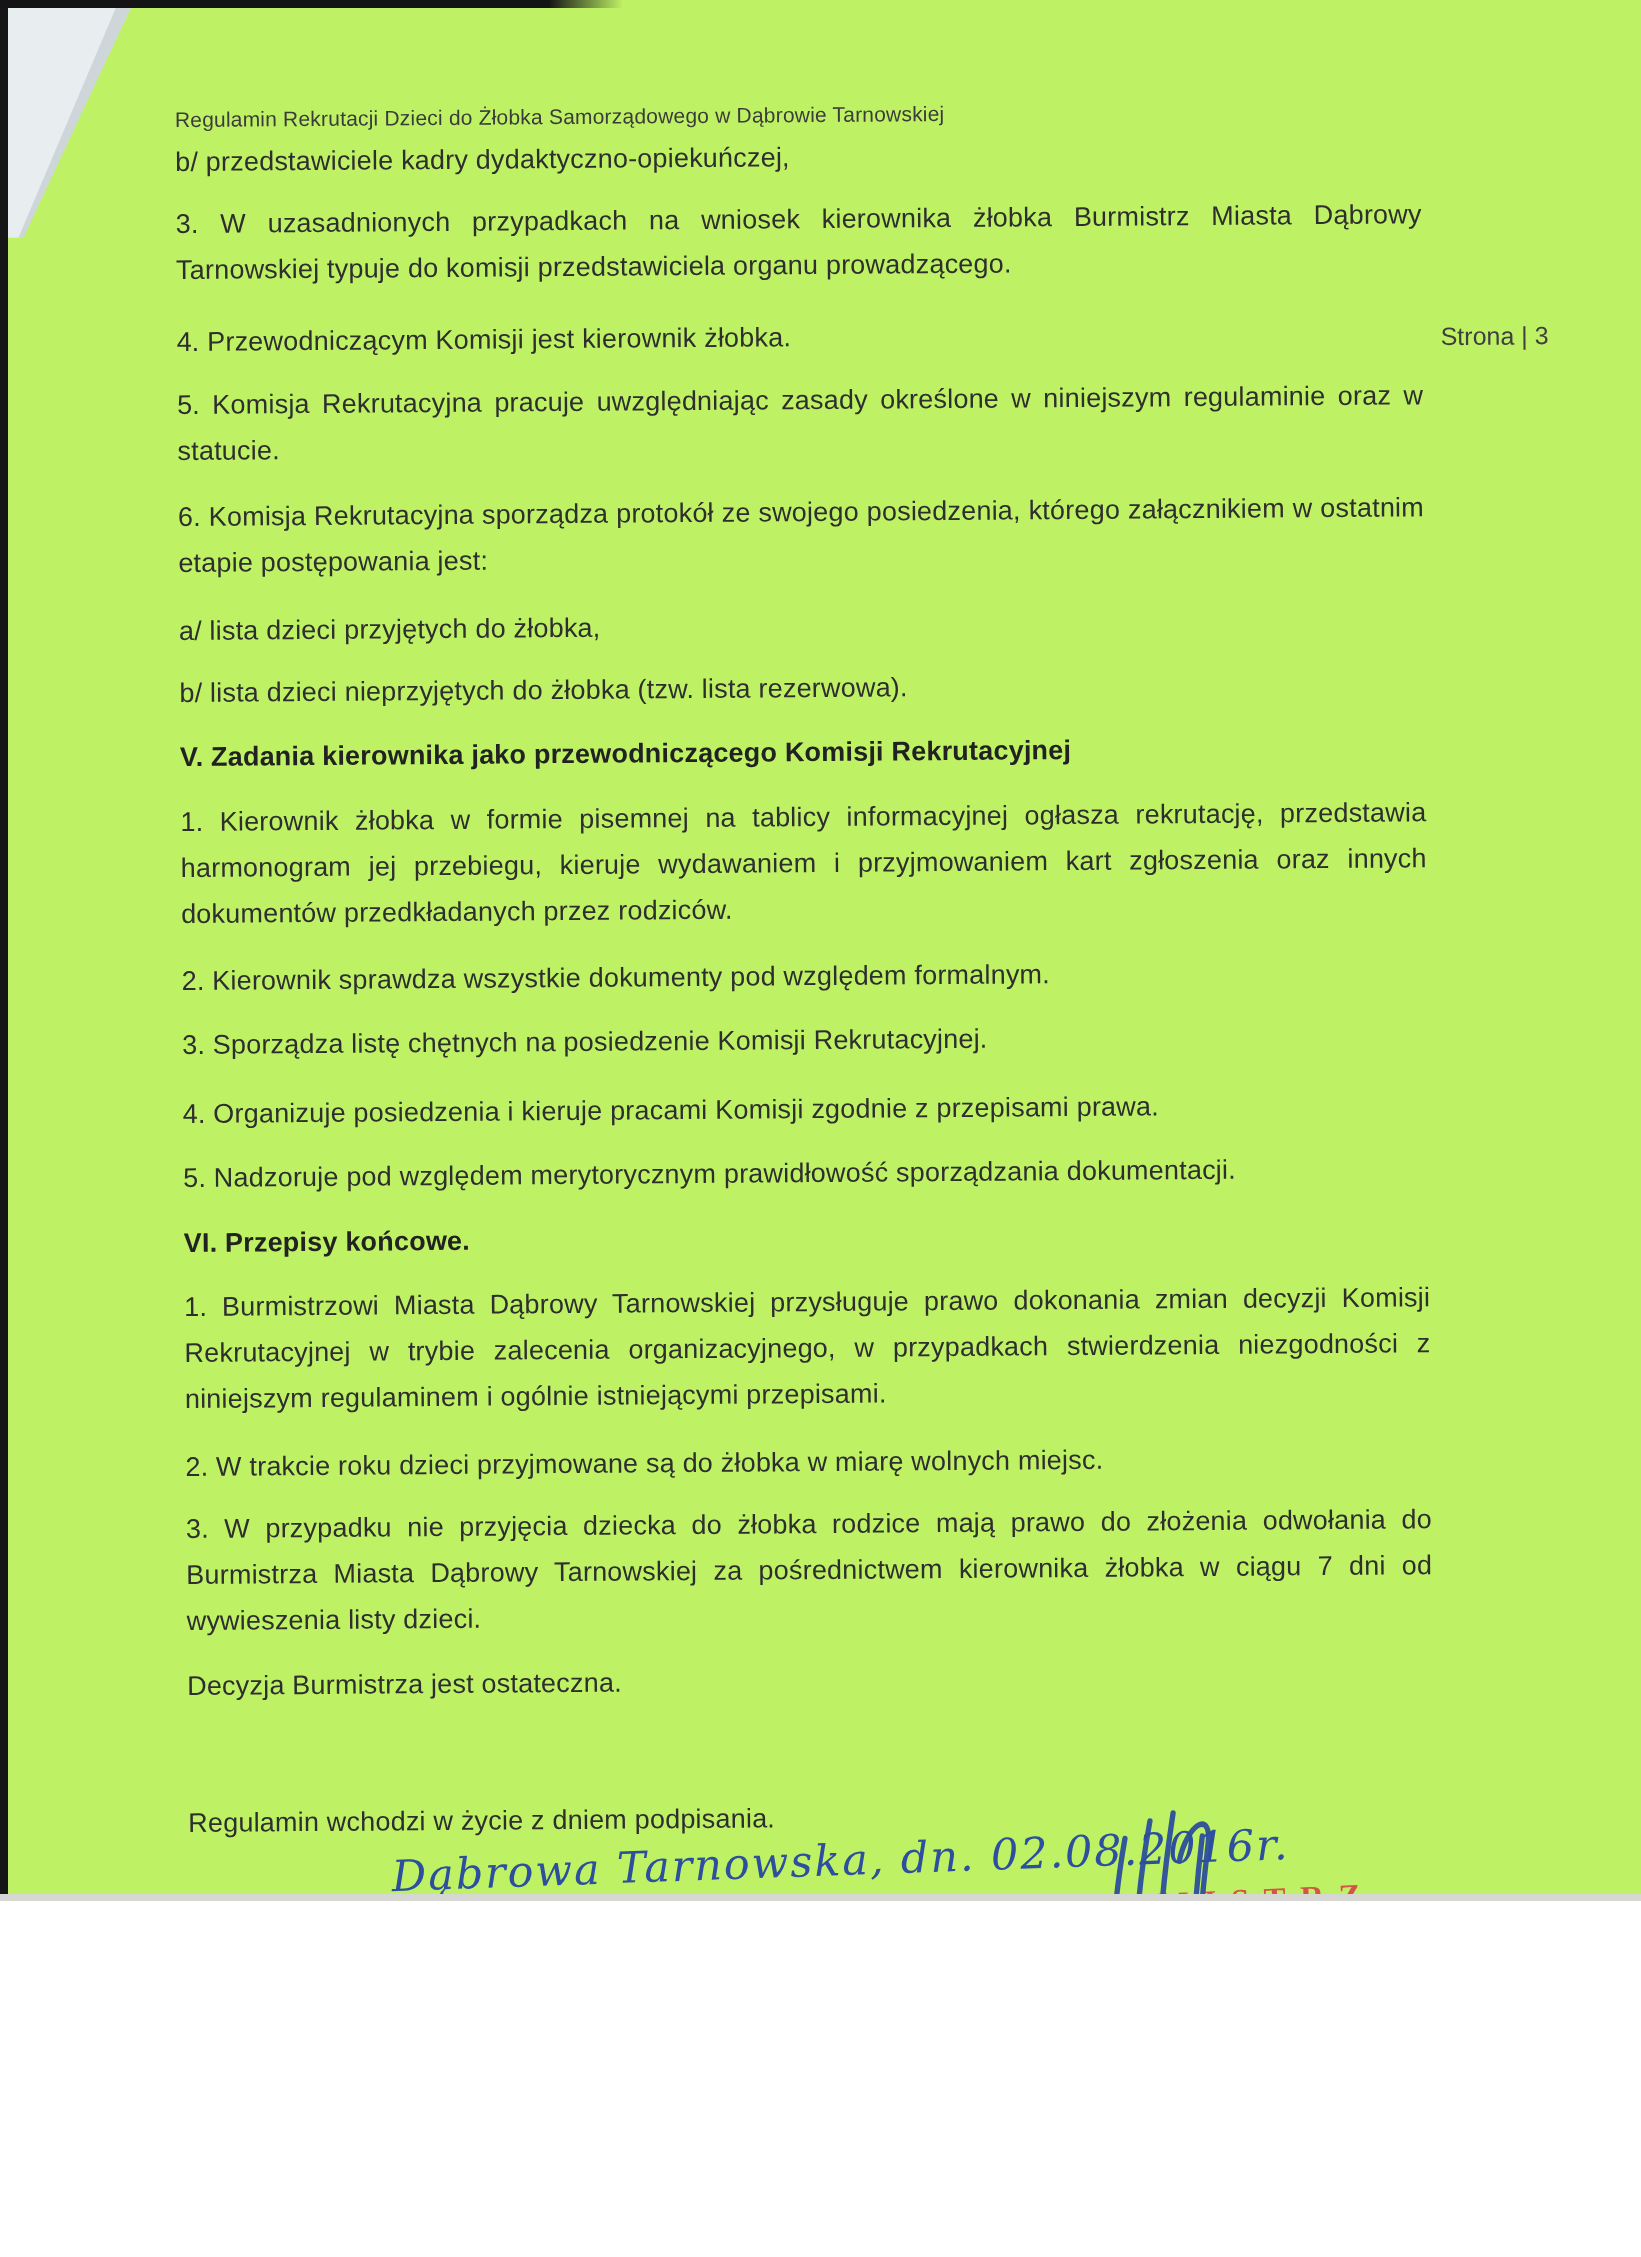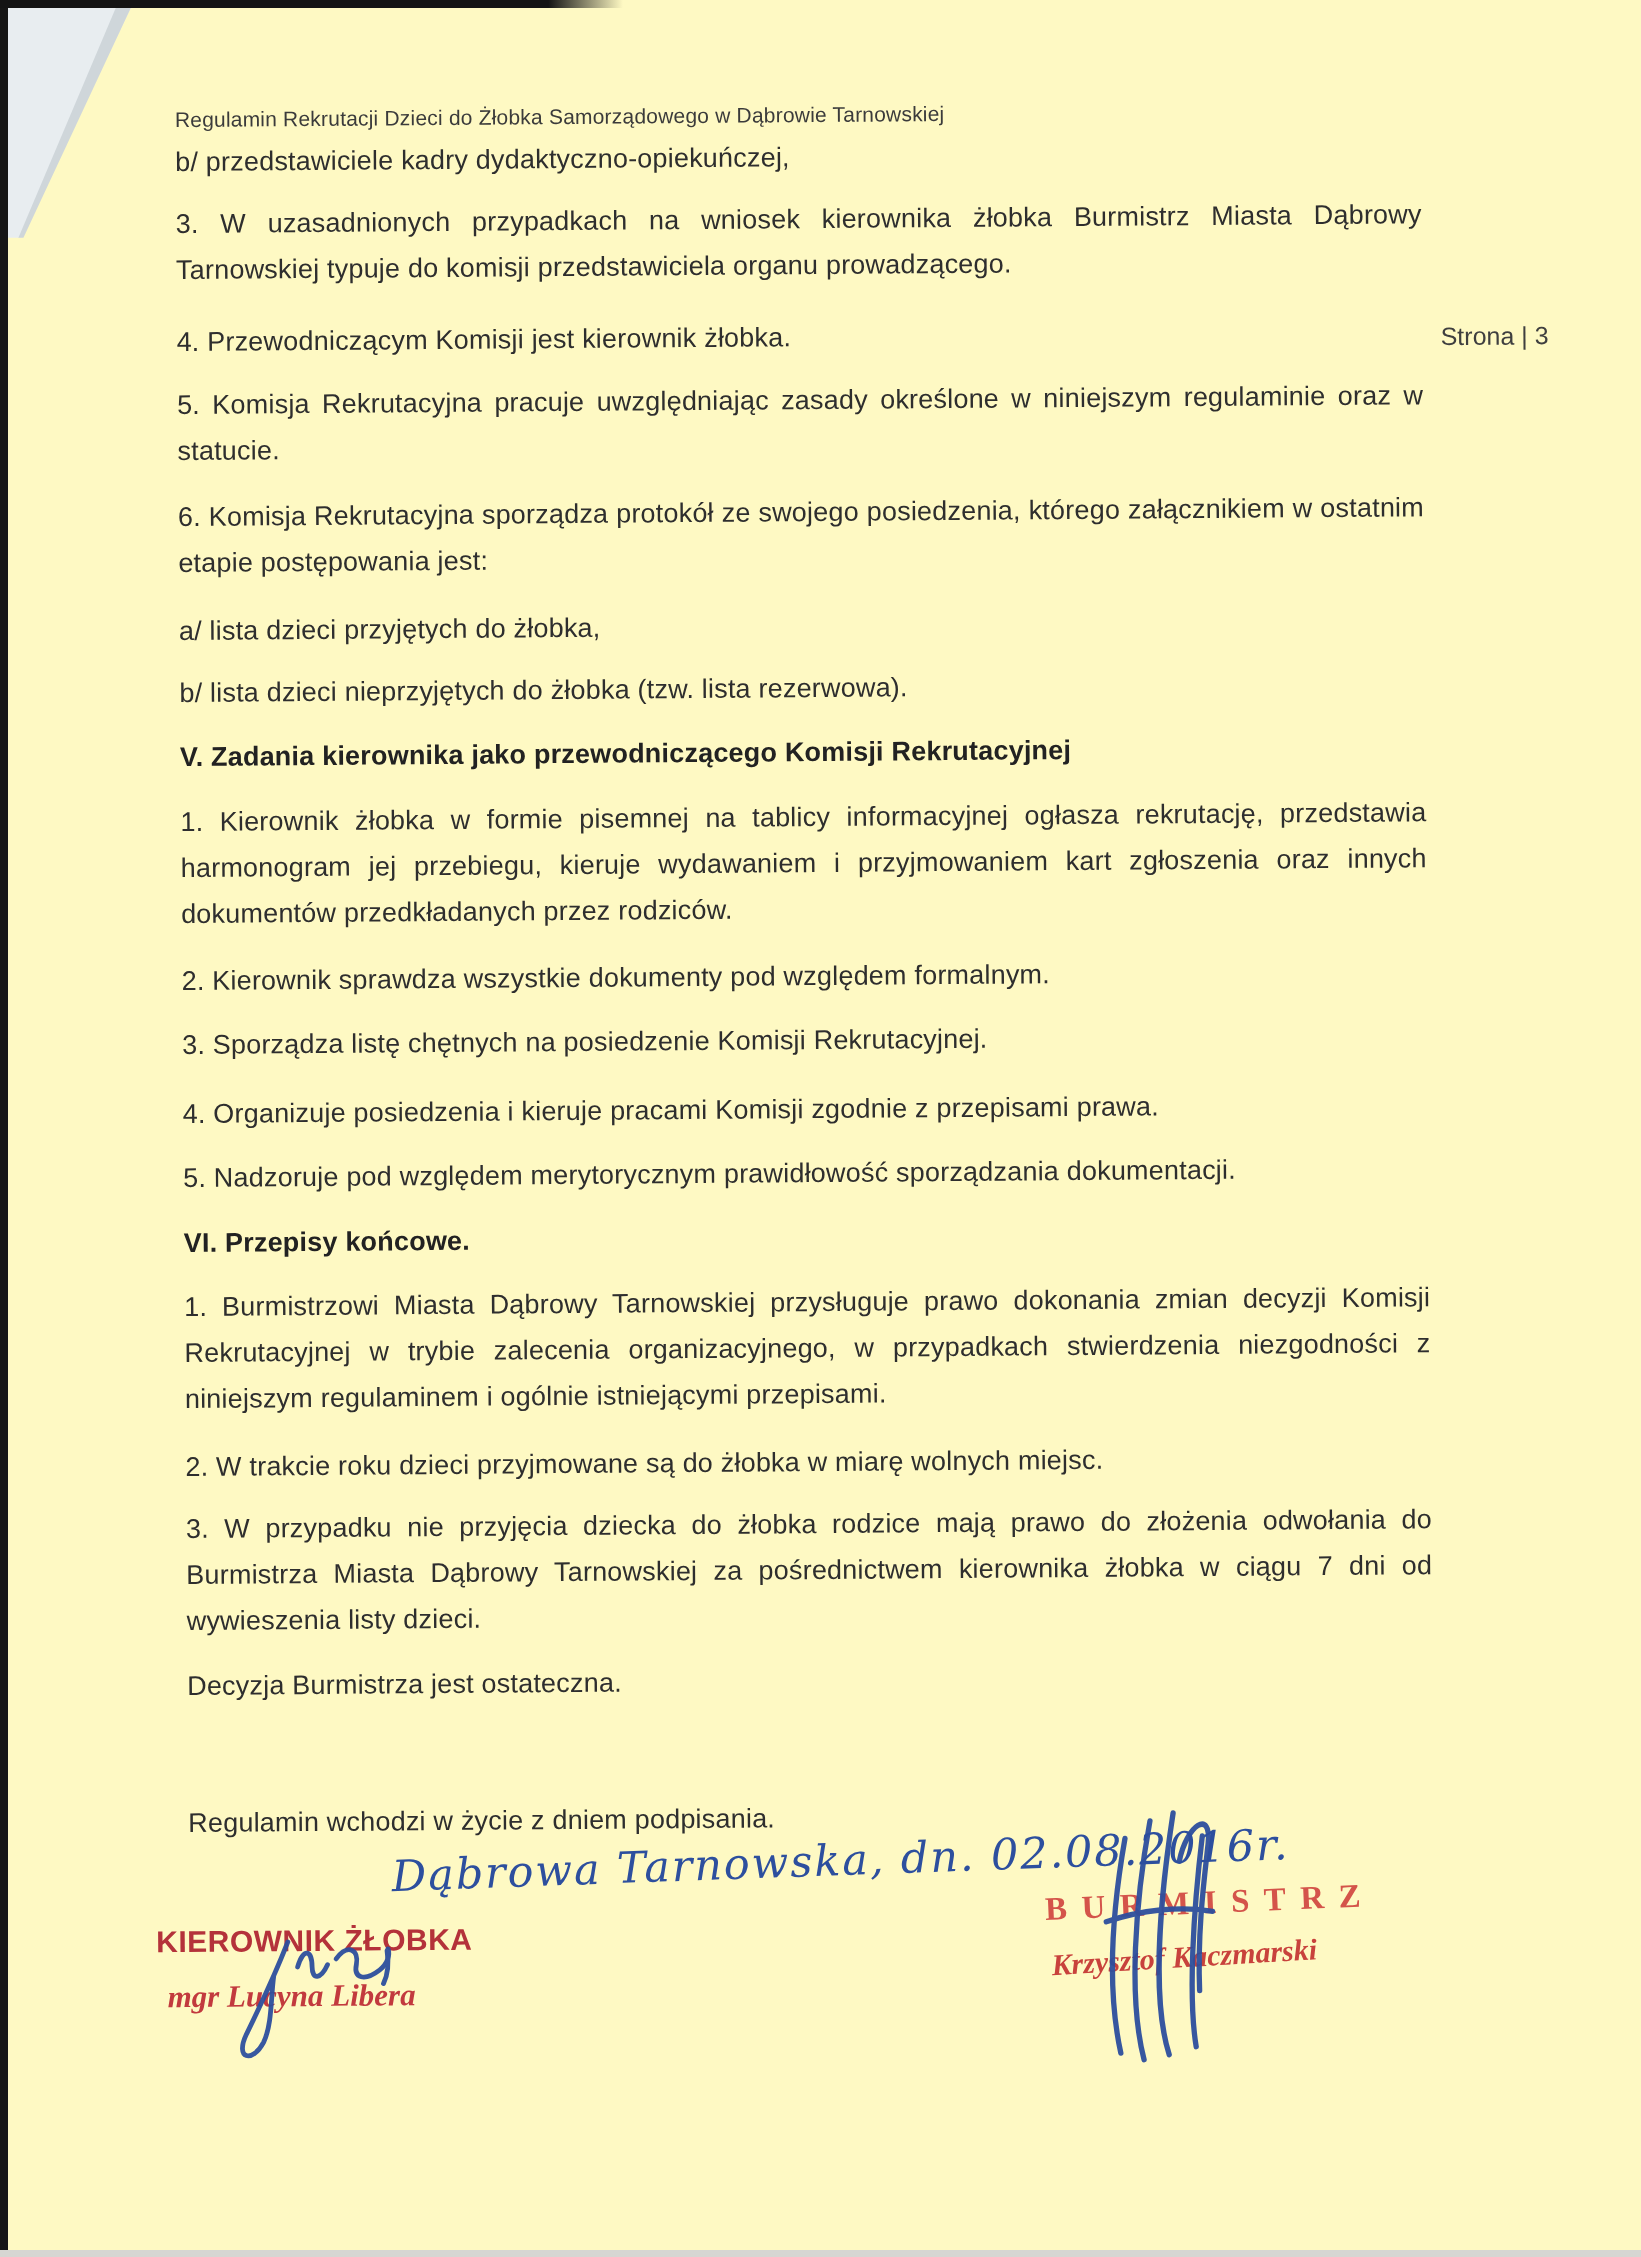--- a/index.html
+++ b/index.html
@@ -3,22 +3,22 @@
 <meta charset="utf-8">
 <style>
   html, body {
     margin: 0;
     padding: 0;
     background: #ffffff;
   }
   #page {
     position: relative;
     width: 1641px;
-    height: 2257px;
-    background: #fef9c3;
+    height: 1901px;
+    background: #bef264;
     overflow: hidden;
     font-family: "Liberation Sans", sans-serif;
   }
   
   .edge-left {
     position: absolute;
     left: 0; top: 0;
     width: 7.7px; height: 2257px;
     background: #161616;
     z-index: 5;

